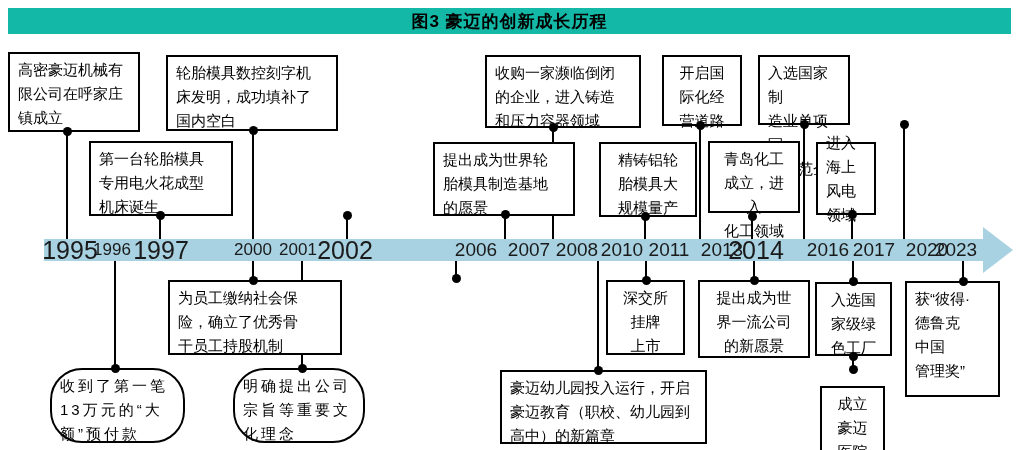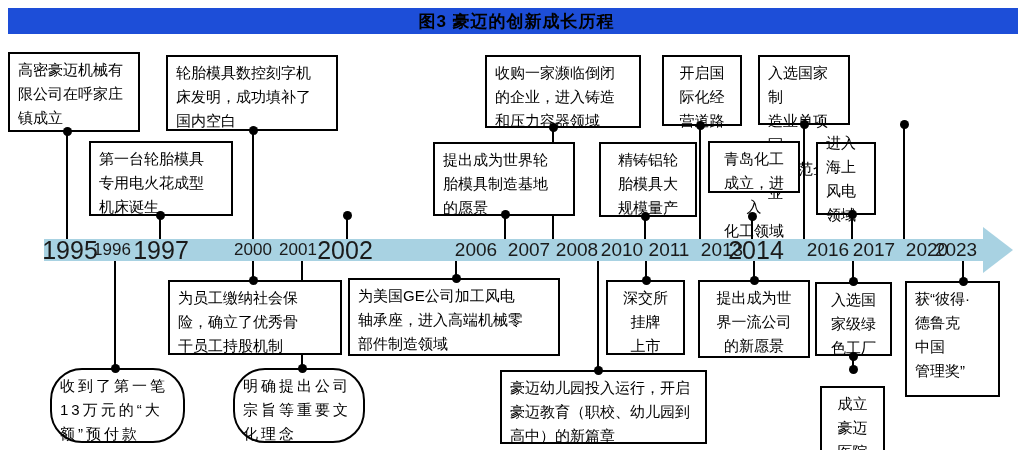--- a/index.html
+++ b/index.html
@@ -1,23 +1,23 @@
 <!DOCTYPE html>
 <html><head>
 <meta charset="utf-8">
 <style>
   html,body{margin:0;padding:0;background:#ffffff;}
   #stage{
     position:relative;width:1019px;height:450px;background:#ffffff;overflow:hidden;
     font-family:"Liberation Sans",sans-serif;color:#000;
   }
   .titlebar{
-    position:absolute;left:8px;top:8px;width:1003px;height:26px;background:#1d4ed8;
+    position:absolute;left:8px;top:8px;width:1003px;height:26px;background:#14b8a6;
     display:flex;align-items:center;justify-content:center;
-    font-size:17px;font-weight:bold;letter-spacing:1px;z-index:5;padding-left:7px;
+    font-size:17px;font-weight:bold;letter-spacing:1px;z-index:5;
   }
   .bar{
     position:absolute;left:44px;top:239px;width:941px;height:22px;background:#a8d2e2;z-index:3;
   }
   .arrowhead{
     position:absolute;left:983px;top:227px;width:0;height:0;z-index:3;
     border-top:23px solid transparent;border-bottom:23px solid transparent;
     border-left:30px solid #a8d2e2;
   }
   .yr{
@@ -105,32 +105,29 @@
 军示范企业</div>
   <div class="box" style="left:89px;top:141px;width:144px;height:75px">第一台轮胎模具
 专用电火花成型
 机床诞生</div>
   <div class="box" style="left:433px;top:142px;width:142px;height:74px">提出成为世界轮
 胎模具制造基地
 的愿景</div>
   <div class="box center" style="left:599px;top:142px;width:98px;height:75px">精铸铝轮
 胎模具大
 规模量产</div>
-  <div class="box center" style="left:708px;top:141px;width:92px;height:52px">青岛化工
+  <div class="box center" style="left:708px;top:141px;width:92px;height:72px">青岛化工
 成立，进入
 化工领域</div>
   <div class="box vcenter" style="left:816px;top:142px;width:60px;height:73px">进入海上
 风电领域</div>
 
   <div class="box" style="left:168px;top:280px;width:174px;height:75px">为员工缴纳社会保
 险，确立了优秀骨
 干员工持股机制</div>
-  <div class="box" style="left:348px;top:278px;width:212px;height:78px">为美国GE公司加工风电
-轴承座，进入高端机械零
-部件制造领域</div>
   <div class="box center" style="left:606px;top:280px;width:79px;height:75px">深交所
 挂牌
 上市</div>
   <div class="box center" style="left:698px;top:280px;width:112px;height:78px">提出成为世
 界一流公司
 的新愿景</div>
   <div class="box" style="left:905px;top:281px;width:95px;height:116px">获“彼得·
 德鲁克
 中国
 管理奖”</div>

